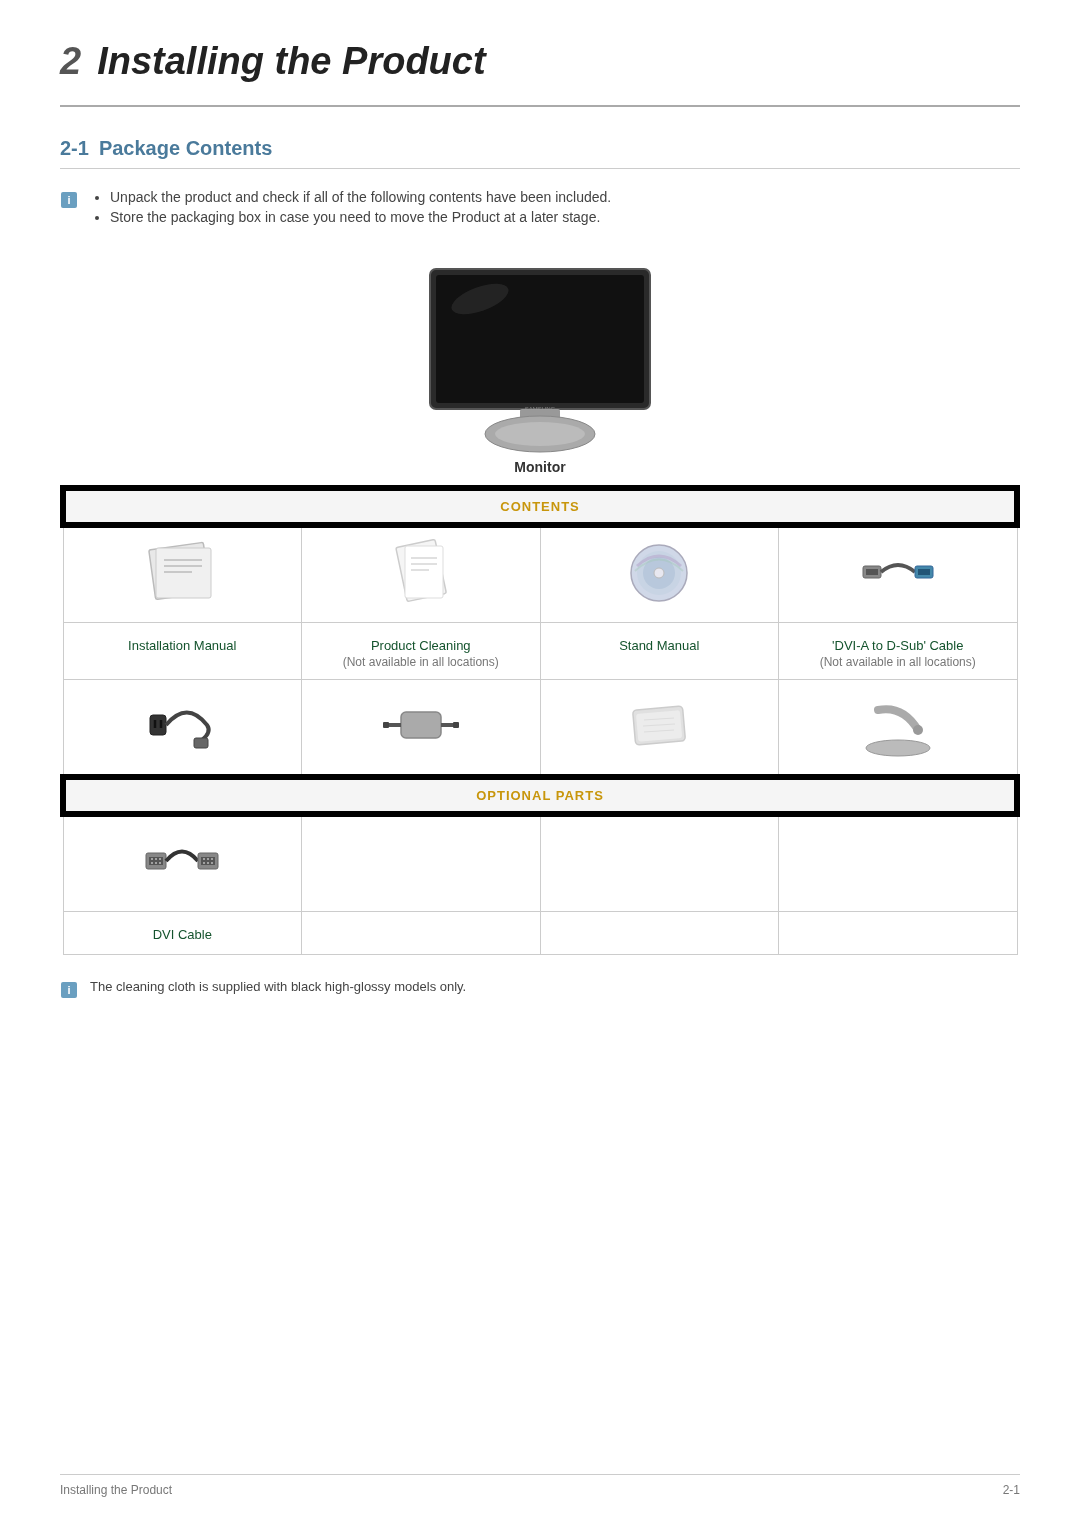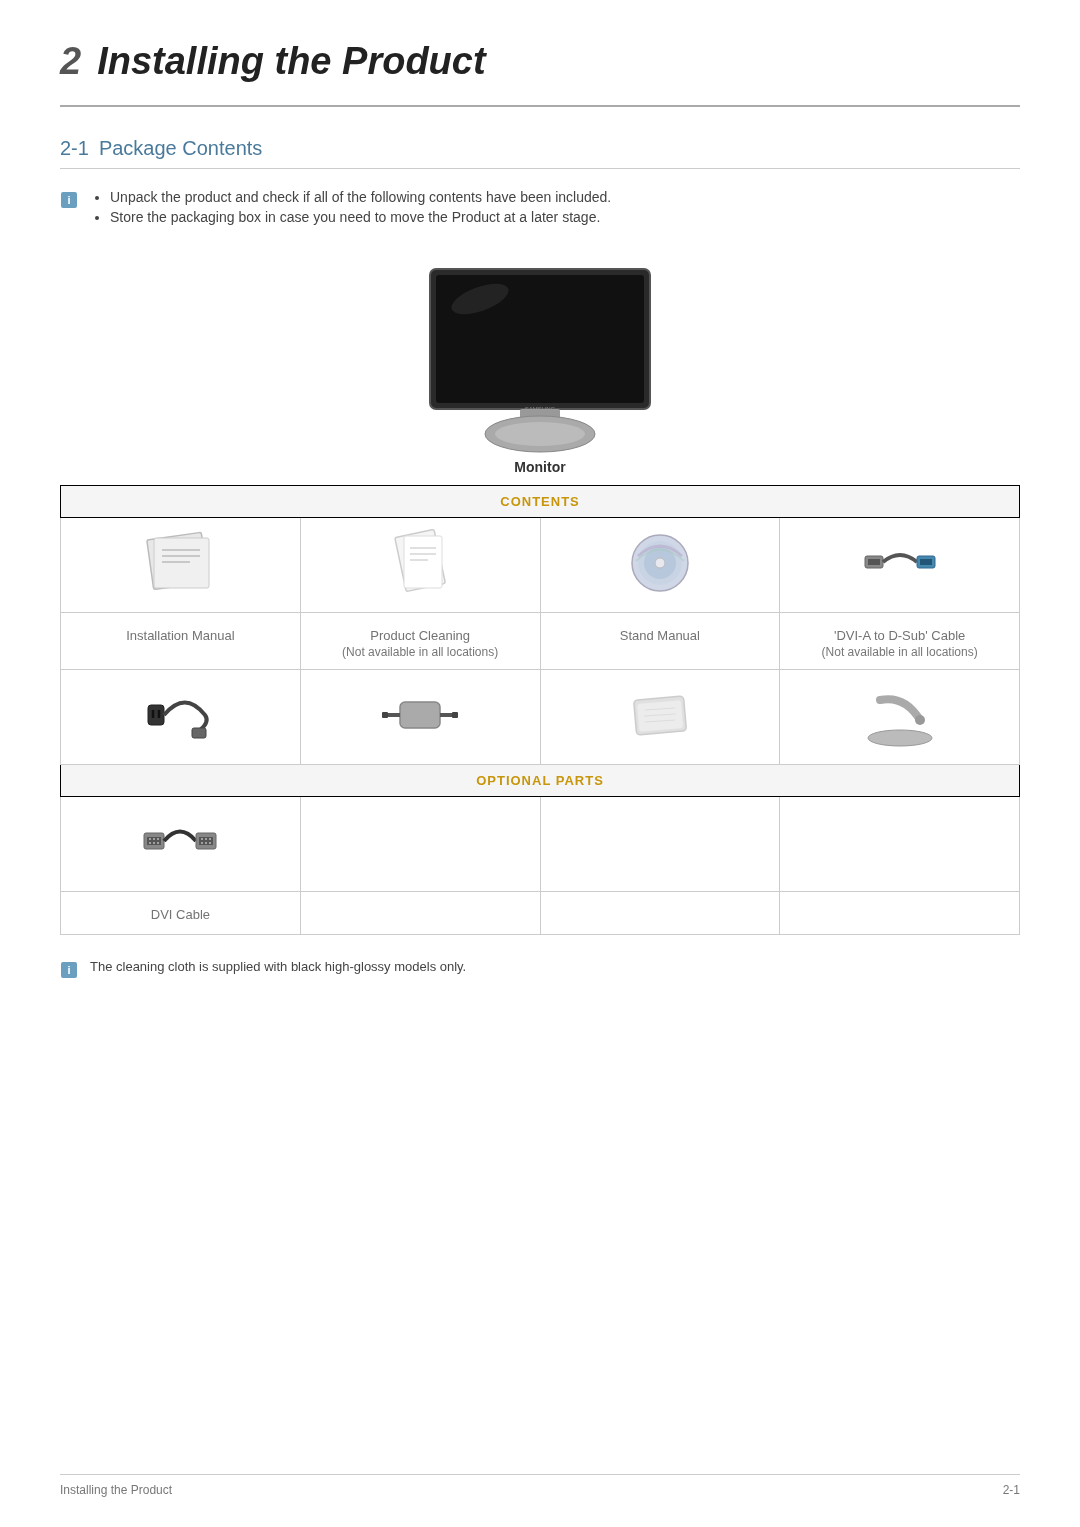--- a/index.html
+++ b/index.html
@@ -28,21 +28,21 @@
     .chapter-number {
       font-size: 38px;
       font-weight: bold;
       color: #555;
       margin-right: 16px;
     }
 
     
     .section-title {
       font-size: 20px;
-      font-weight: normal;
+      font-weight: bold;
       color: #4a7a9b;
       border-bottom: 1px solid #ccc;
       padding-bottom: 8px;
       margin-bottom: 20px;
     }
     .section-number {
       margin-right: 10px;
     }
 
     
@@ -98,36 +98,36 @@
       margin-bottom: 0;
     }
     .contents-table .section-header-row td {
       background: #f5f5f5;
       text-align: center;
       font-size: 13px;
       font-weight: bold;
       color: #c8960c;
       letter-spacing: 1px;
       padding: 8px;
-      border: 1px solid #000000;
+      border: 6px solid #000000;
     }
     .contents-table td {
       border: 1px solid #ccc;
       text-align: center;
       vertical-align: top;
       padding: 10px 8px;
       width: 25%;
     }
     .item-img-cell {
       height: 90px;
       vertical-align: middle;
     }
     .item-label {
       font-size: 13px;
-      color: #737373;
+      color: #14532d;
       margin-top: 4px;
       line-height: 1.4;
     }
     .item-sublabel {
       font-size: 12px;
       color: #777;
     }
 
     
     .item-svg {

